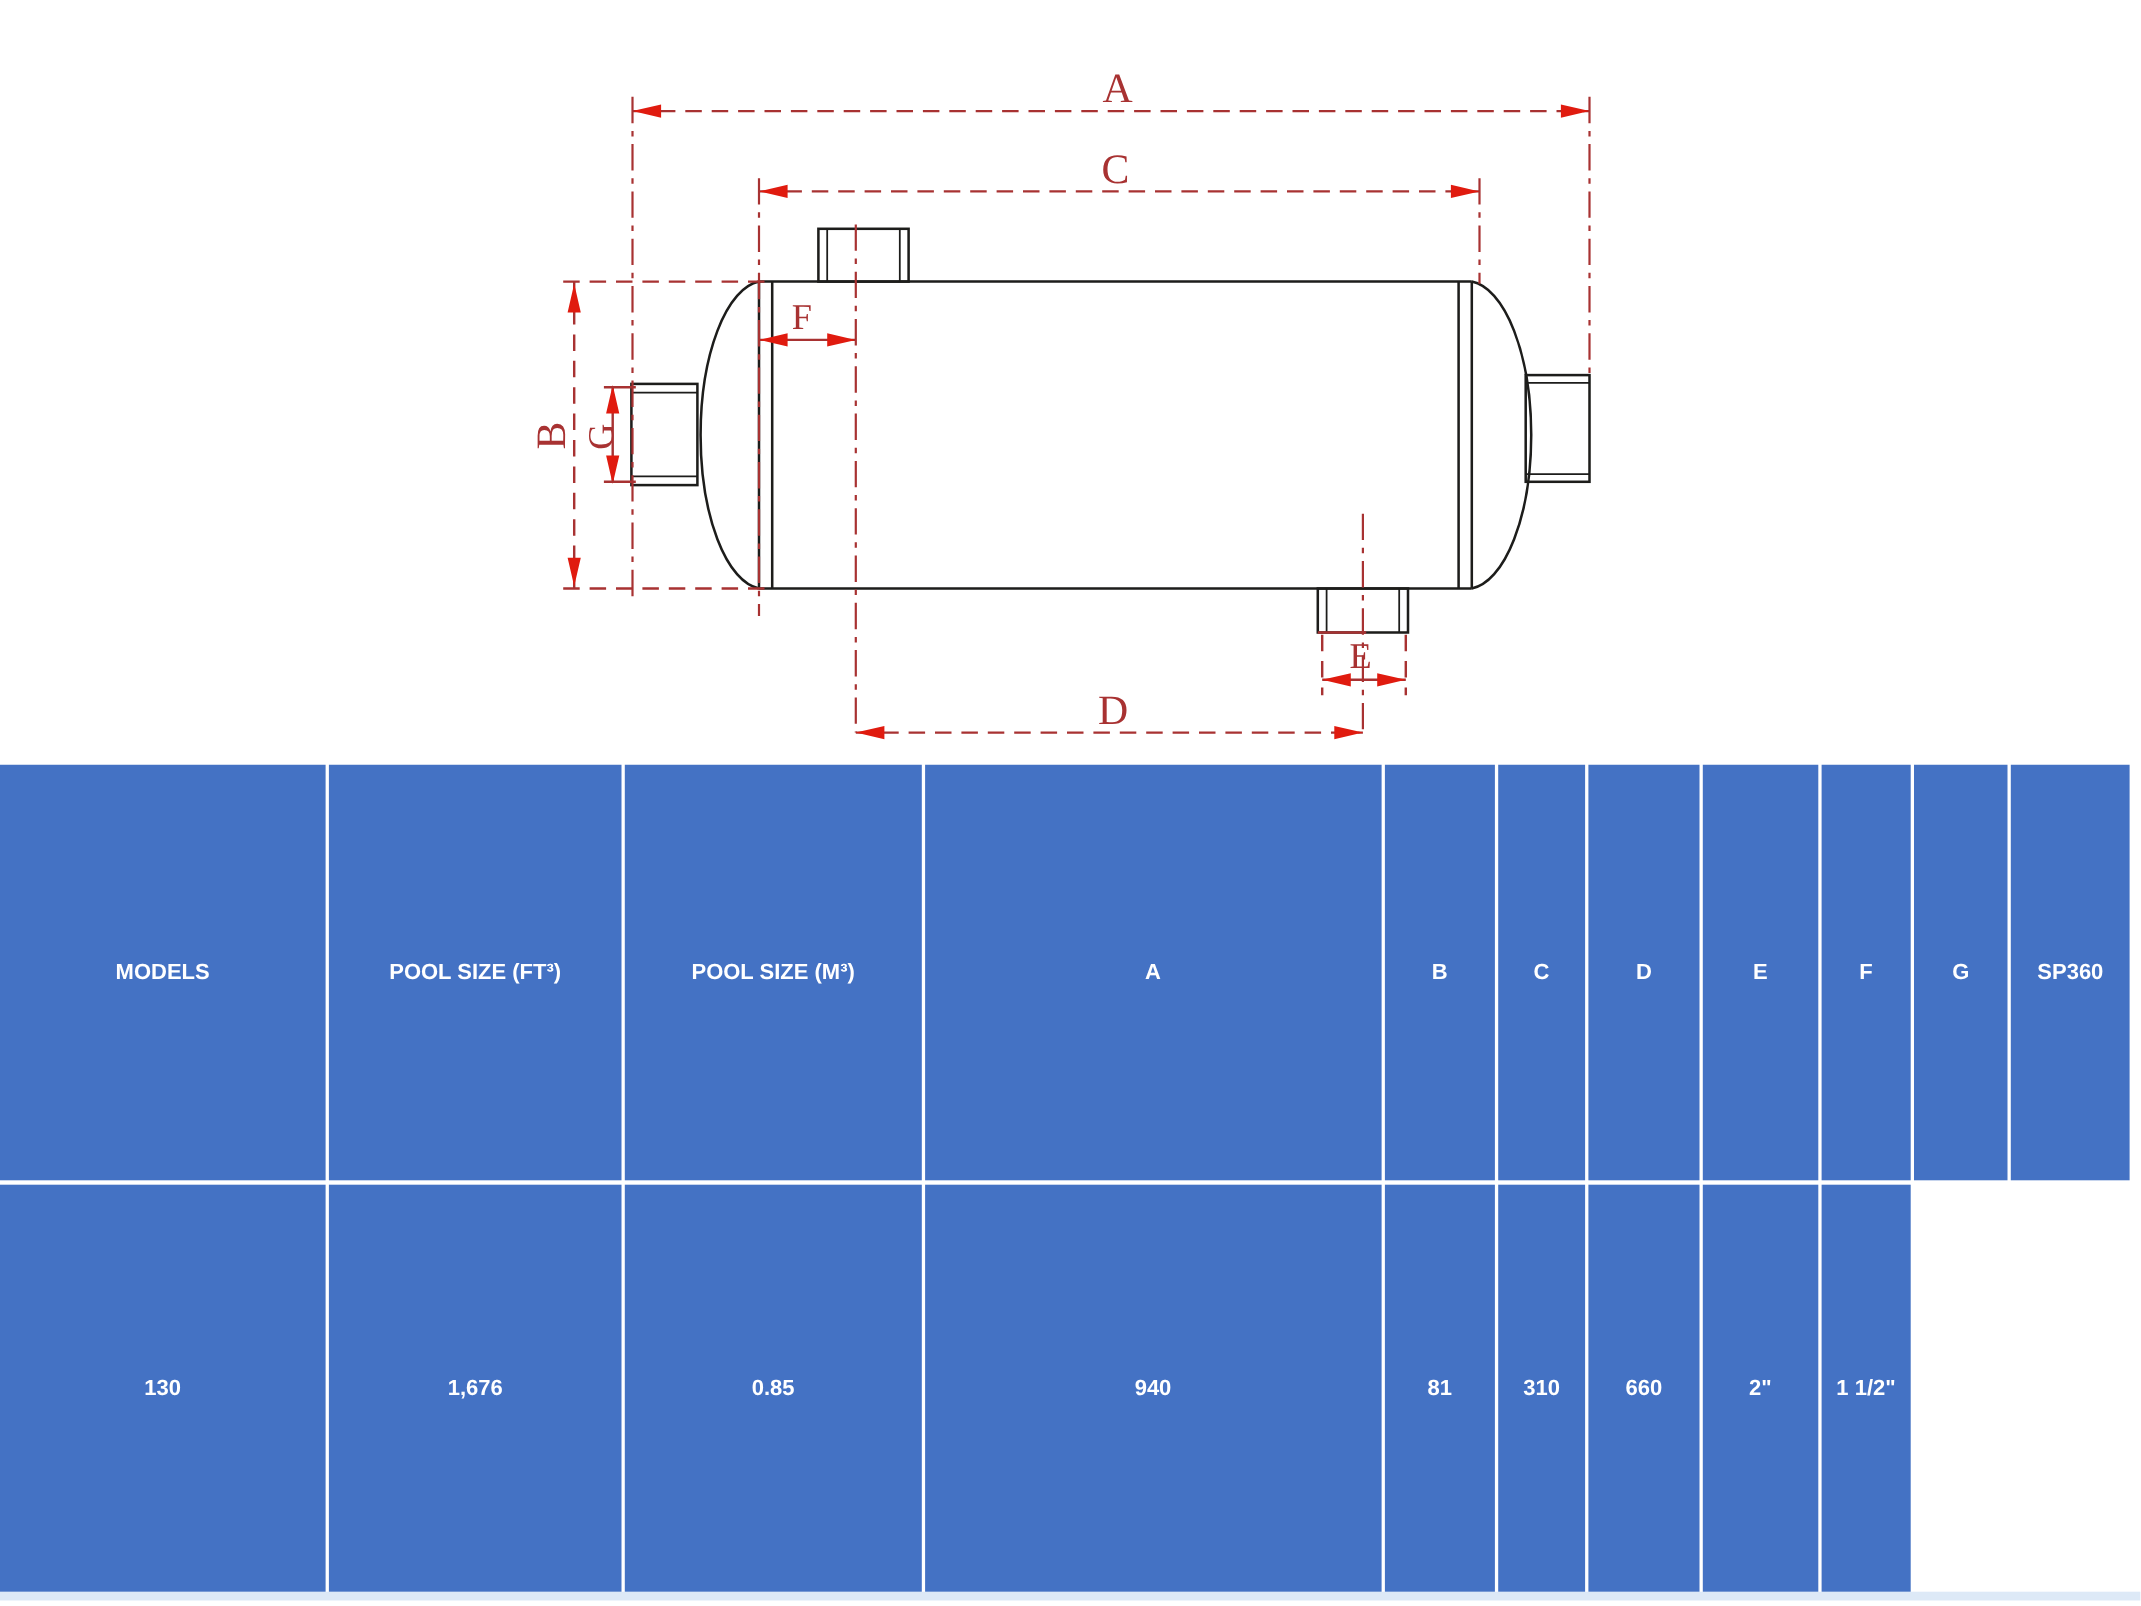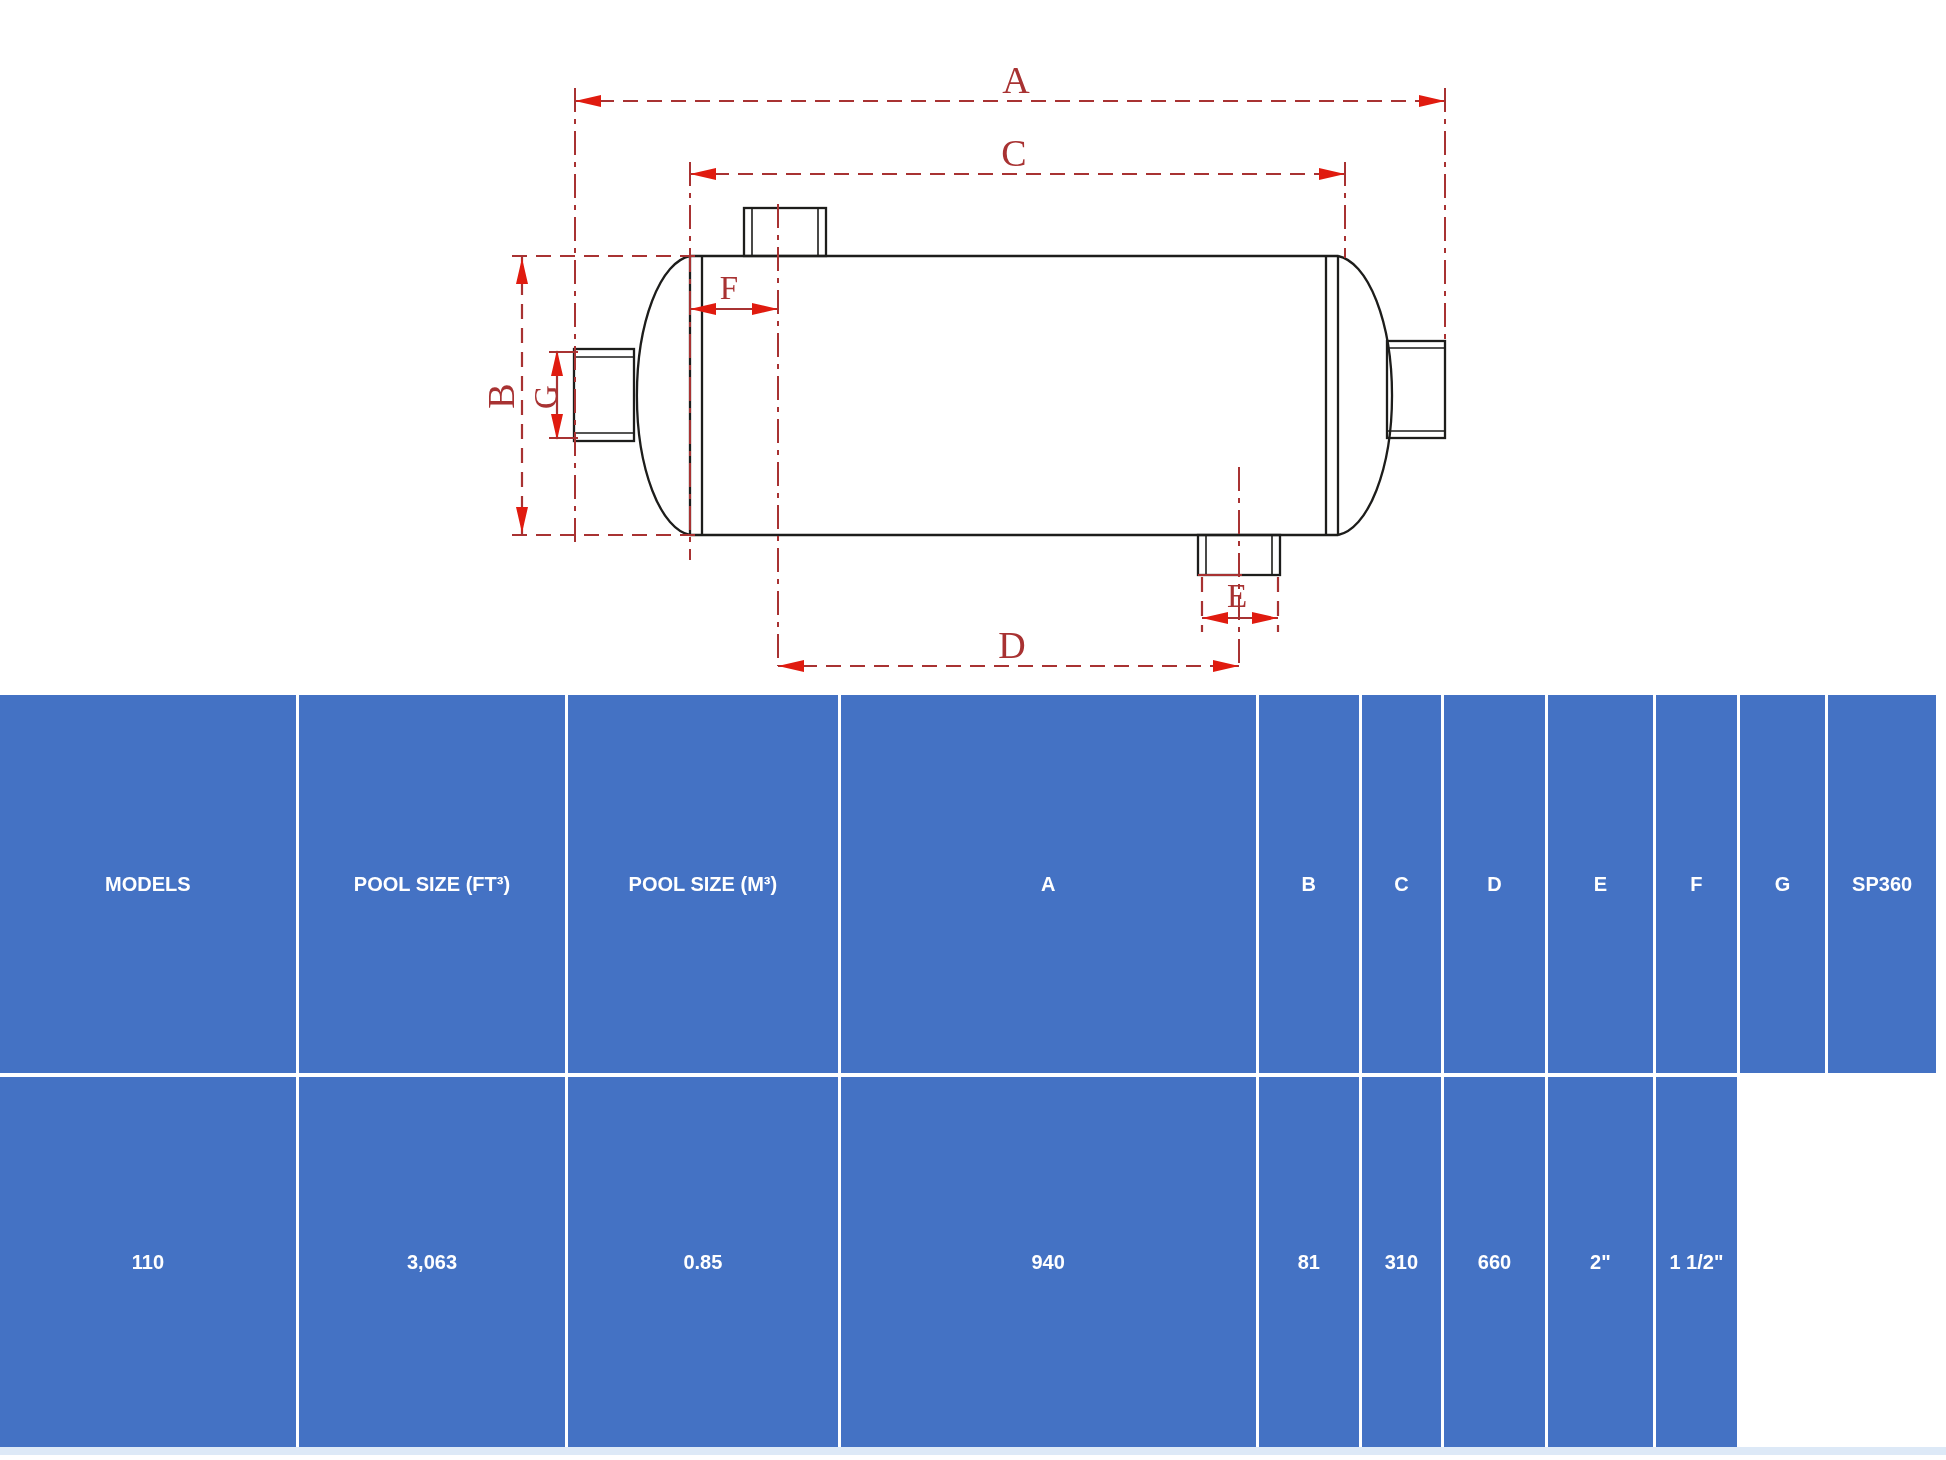--- a/index.html
+++ b/index.html
@@ -148,22 +148,22 @@
     <div class="cell">POOL SIZE (M³)</div>
     <div class="cell">A</div>
     <div class="cell">B</div>
     <div class="cell">C</div>
     <div class="cell">D</div>
     <div class="cell">E</div>
     <div class="cell">F</div>
     <div class="cell">G</div>
 
     <div class="cell">SP360</div>
-    <div class="cell">110</div>
-    <div class="cell">3,063</div>
+    <div class="cell">130</div>
+    <div class="cell">1,676</div>
     <div class="cell">0.85</div>
     <div class="cell">940</div>
     <div class="cell">81</div>
     <div class="cell">310</div>
     <div class="cell">660</div>
     <div class="cell">2"</div>
     <div class="cell">1 1/2"</div>
   </div>
   <div class="footer-strip"></div>
 </div>

